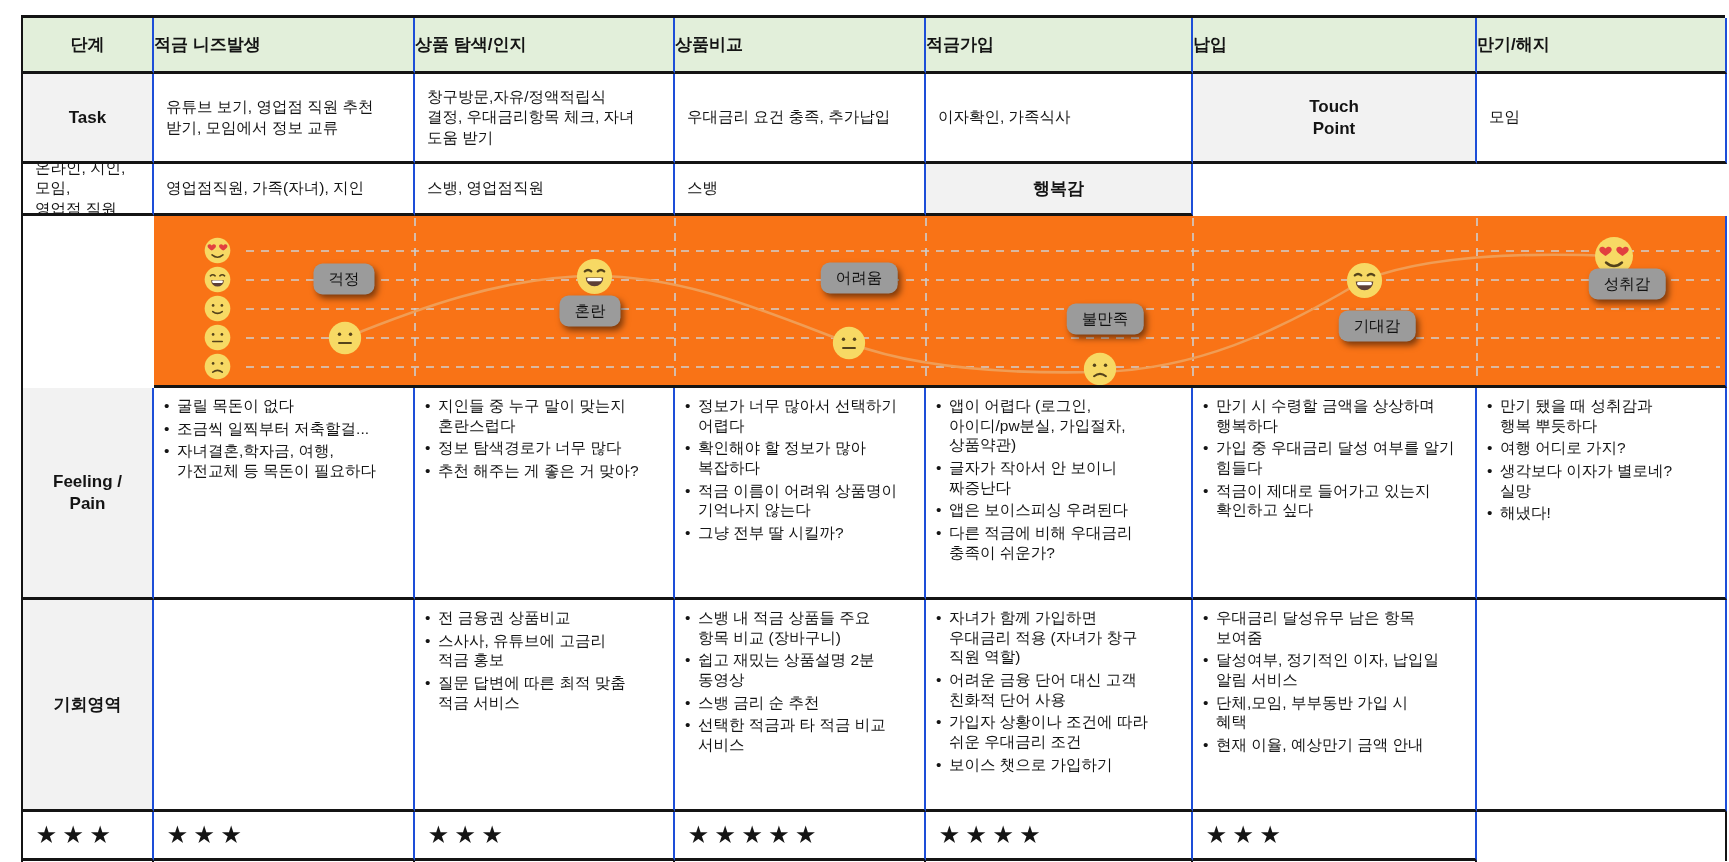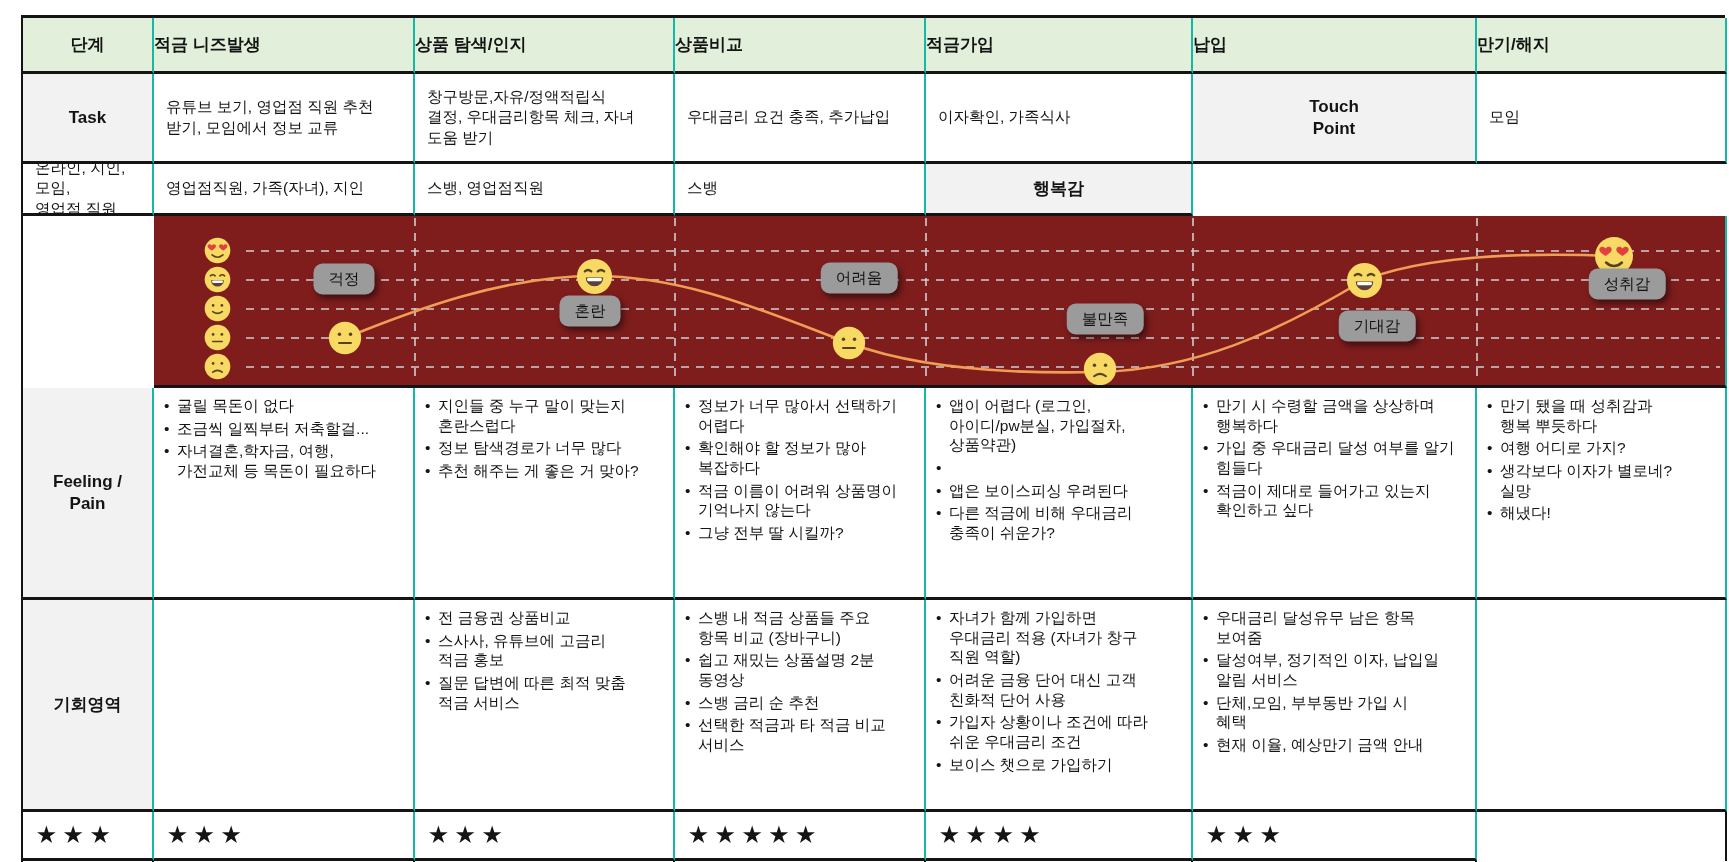--- a/index.html
+++ b/index.html
@@ -7,32 +7,32 @@
     position:relative;width:1729px;height:862px;background:#ffffff;overflow:hidden;
     font-family:"Liberation Sans",sans-serif;color:#141414;
   }
   .jmap{
     position:absolute;left:21px;top:15px;width:1704px;height:847px;
     display:grid;box-sizing:border-box;
     grid-template-columns:131px 261px 260px 251px 267px 284px 250px;
     grid-template-rows:56px 90px 52px 172px 212px 212px 49px 4px;
     border-top:3px solid #141414;border-left:2px solid #141414;
   }
-  .cell{box-sizing:border-box;border-right:2px solid #14b8a6;border-bottom:3px solid #141414;overflow:hidden;}
+  .cell{box-sizing:border-box;border-right:2px solid #1d4ed8;border-bottom:3px solid #141414;overflow:hidden;}
   .hdr{background:#E2EFDA;display:flex;align-items:center;padding:0 0;font-weight:bold;font-size:17px;}
   .corner{justify-content:center;padding:0;}
   .rlabel{background:#F2F2F2;display:flex;align-items:center;justify-content:center;
           font-weight:bold;font-size:17px;text-align:center;white-space:pre-line;line-height:1.25;}
   .txt{display:flex;align-items:center;padding:4px 12px;font-size:15.5px;line-height:1.32;white-space:pre-line;}
   .list{padding:8px 8px 6px 10px;font-size:15.5px;line-height:1.27;}
   .bullet-item{display:flex;margin:0 0 3px 0;}
   .bullet{flex:0 0 13px;width:13px;}
   .bullet-text{white-space:pre-line;}
   .stars{display:flex;align-items:center;padding:0 14px;font-size:21px;letter-spacing:8px;font-weight:bold;}
-  .happy-cell{position:relative;background:#7f1d1d;padding:16px;}
+  .happy-cell{position:relative;background:#f97316;padding:16px;}
   .happy-cell svg{position:absolute;left:0;top:0;}
   .chip{
     position:absolute;transform:translate(-50%,-50%);
     background:#9B9B9B;color:#111;border-radius:9px;
     padding:5px 15px;font-size:15.5px;white-space:nowrap;
     box-shadow:3px 4px 6px rgba(0,0,0,0.5);
   }
   .stub{border-right:2px solid #141414;border-bottom:none;background:#ffffff;}
 </style>
 </head>
@@ -200,20 +200,22 @@
       </div>
     <div class="cell list">
         <div class="bullet-item">
           <span class="bullet">•</span>
           <span class="bullet-text">앱이 어렵다 (로그인,
 아이디/pw분실, 가입절차,
 상품약관)</span>
         </div>
         <div class="bullet-item">
           <span class="bullet">•</span>
+          <span class="bullet-text">글자가 작아서 안 보이니
+짜증난다</span>
         </div>
         <div class="bullet-item">
           <span class="bullet">•</span>
           <span class="bullet-text">앱은 보이스피싱 우려된다</span>
         </div>
         <div class="bullet-item">
           <span class="bullet">•</span>
           <span class="bullet-text">다른 적금에 비해 우대금리
 충족이 쉬운가?</span>
         </div>

